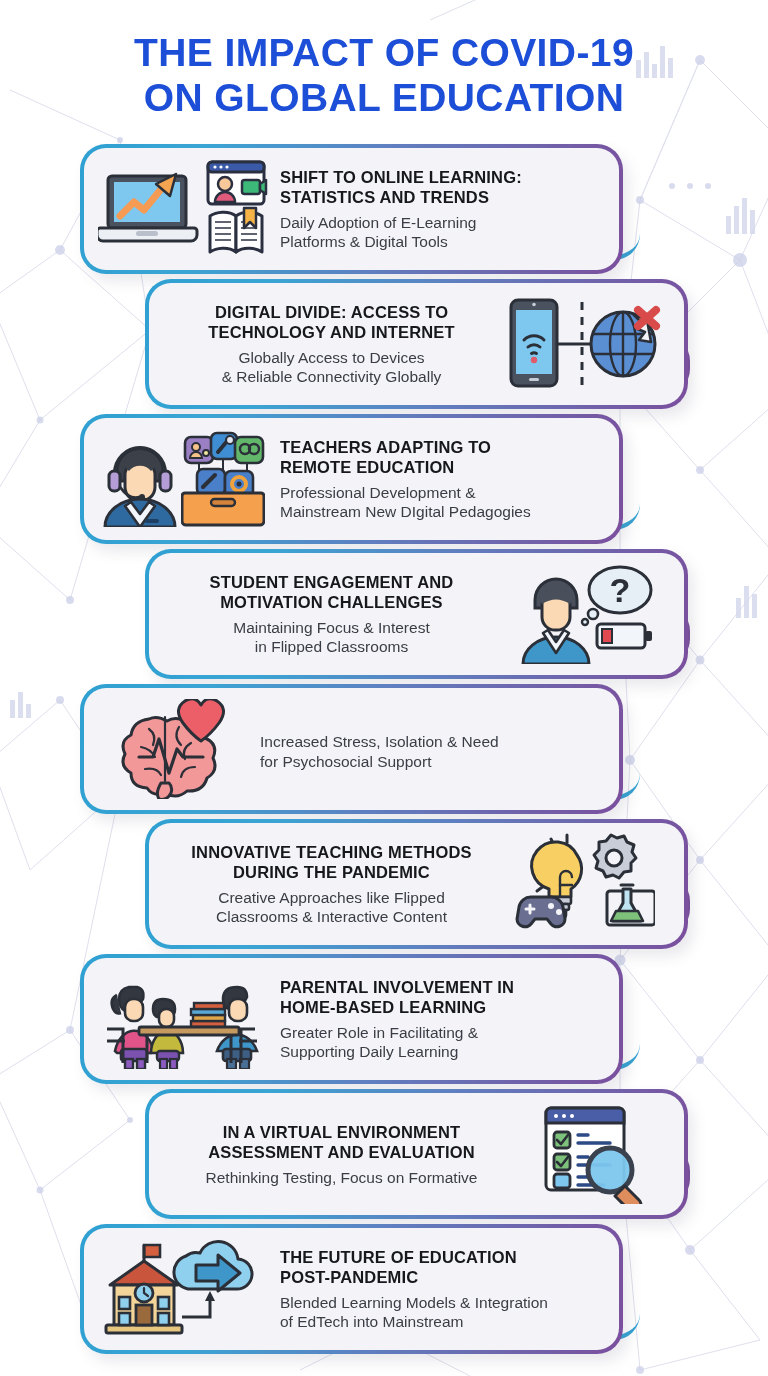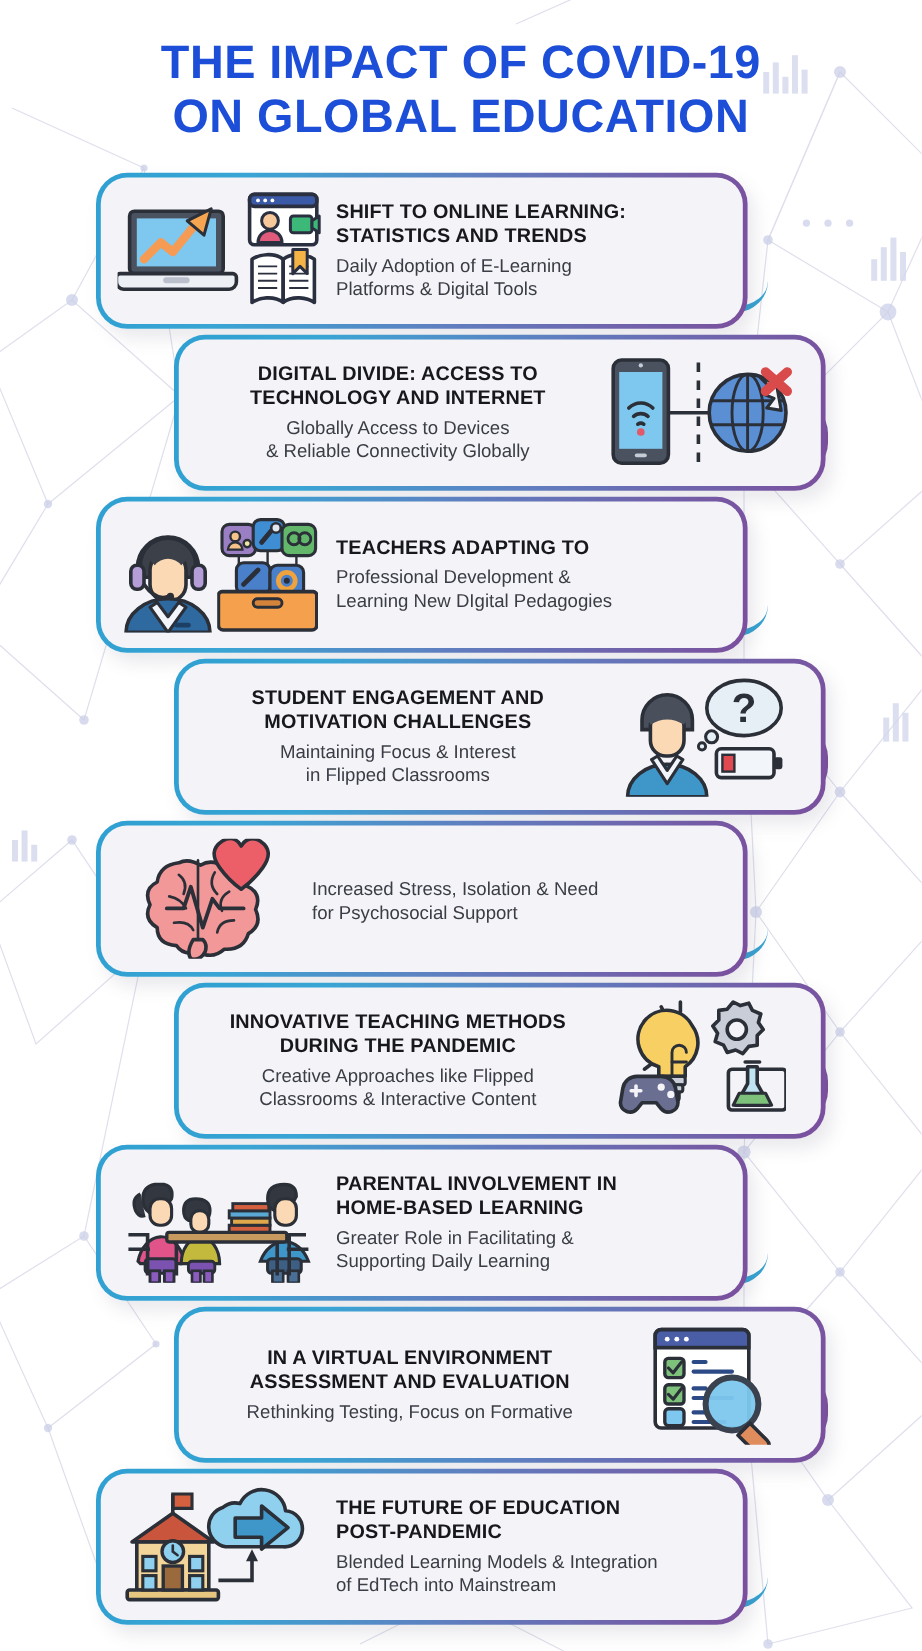--- a/index.html
+++ b/index.html
@@ -365,24 +365,25 @@
             <rect x="44" y="40" width="28" height="26" rx="6" fill="#4a7fc9" stroke="#2b2f38" stroke-width="2.6"></rect>
             <circle cx="58" cy="53" r="7" fill="none" stroke="#f0a33c" stroke-width="4"></circle>
             <circle cx="58" cy="53" r="2.5" fill="#2b2f38"></circle>
             <path d="M4 62 h76 a3 3 0 0 1 3 3 v25 a4 4 0 0 1 -4 4 H5 a4 4 0 0 1 -4 -4 V65 a3 3 0 0 1 3 -3 z" fill="#f5a04c" stroke="#2b2f38" stroke-width="3"></path>
             <rect x="30" y="68" width="24" height="7" rx="3.5" fill="#d4833a" stroke="#2b2f38" stroke-width="2.4"></rect>
           </svg>
         </div>
         <div class="txt left-align">
           <div class="card-title">
             <span class="ln">TEACHERS ADAPTING TO</span>
+            <span class="ln">REMOTE EDUCATION</span>
           </div>
           <div class="card-sub">
             <span class="ln">Professional Development &amp;</span>
-            <span class="ln">Learning New DIgital Pedagogies</span>
+            <span class="ln">Mainstream New DIgital Pedagogies</span>
           </div>
         </div>
       </div>
     </div>
   </div>
 
   <div class="card-wrap">
     <div class="tail right"></div>
     <div class="card offset-right">
       <div class="card-inner">

